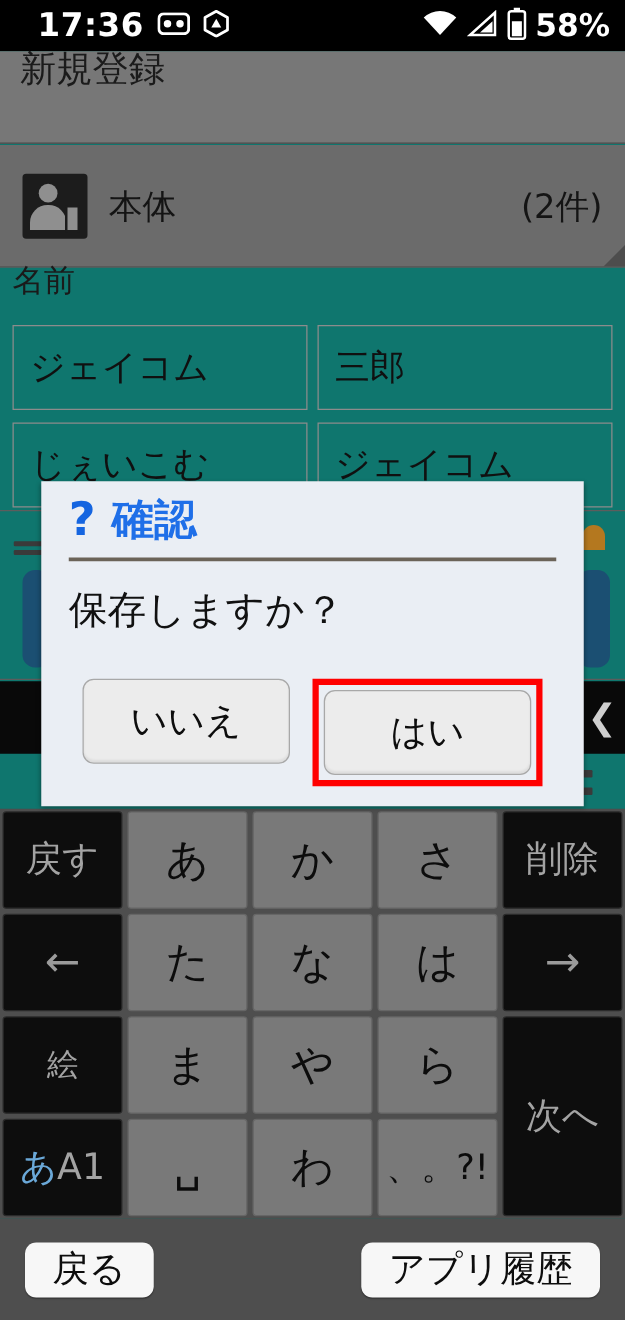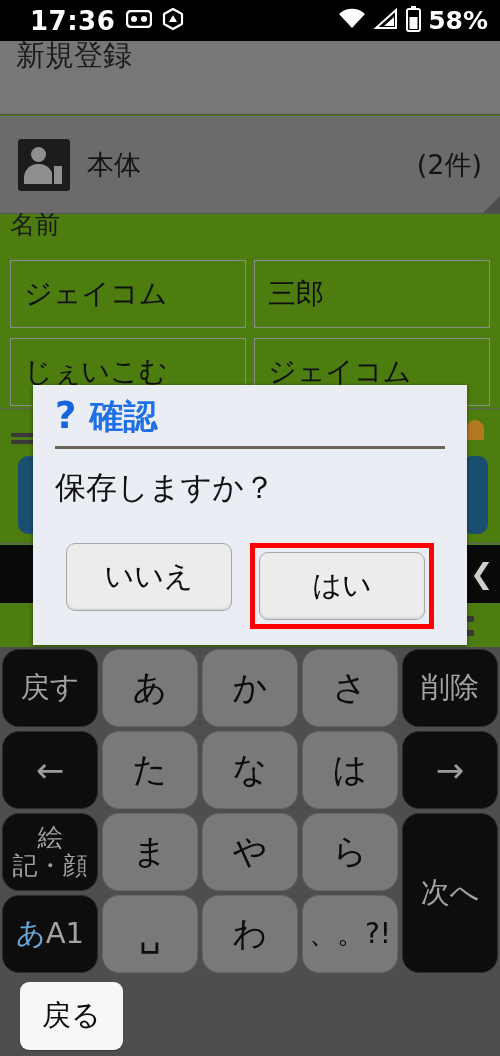--- a/index.html
+++ b/index.html
@@ -5,21 +5,21 @@
   * { margin:0; padding:0; box-sizing:border-box; }
   html, body {
     width:500px; height:1056px;
     background:#6e6e6e;
     font-family:"DejaVu Sans","Liberation Sans",sans-serif;
     overflow:hidden;
   }
   #screen {
     position:relative;
     width:500px; height:1056px;
-    background:#4d7c0f;
+    background:#0f766e;
     overflow:hidden;
   }
 
   
   .statusbar {
     position:absolute; top:0; left:0;
     width:500px; height:41px;
     background:#000;
     display:flex; align-items:center;
     padding:0 12px 0 30px;
@@ -193,21 +193,21 @@
     position:absolute; left:0; top:647px;
     width:500px; height:328px;
     background:#4e4e4e;
     display:grid;
     grid-template-columns:100px 100px 100px 100px 100px;
     grid-template-rows:1fr 1fr 1fr 1fr;
     z-index:10;
   }
   .key {
     margin:2px;
-    border-radius:17px;
+    border-radius:3px;
     display:flex; align-items:center; justify-content:center;
     font-size:34px;
     user-select:none;
   }
   .key.mid {
     background:#797979;
     color:#0c0c0c;
     border:1px solid #666;
   }
   .key.fn {
@@ -229,21 +229,21 @@
     width:500px; height:81px;
     background:#4e4e4e;
     display:flex; align-items:center;
     justify-content:space-between;
     padding:0 20px;
     z-index:20;
   }
   .nav-btn {
     background:#f7f7f7;
     border-radius:9px;
-    height:68px;
+    height:44px;
     display:flex; align-items:center; justify-content:center;
     padding:0 22px;
     font-size:29px; color:#0d0d0d;
     box-shadow:0 1px 1px rgba(0,0,0,.3);
   }
 </style>
 </head>
 <body>
 
 <div id="screen">
@@ -363,21 +363,20 @@
     <div class="key mid">た</div>
     <div class="key mid">な</div>
     <div class="key mid">は</div>
     <div class="key fn">
       <span class="arrow">→</span>
     </div>
 
     <div class="key fn">
       <span class="stack">
         <span>絵</span><br>
-        <span>記・顔</span>
       </span>
     </div>
     <div class="key mid">ま</div>
     <div class="key mid">や</div>
     <div class="key mid">ら</div>
     <div class="key fn tall">次へ</div>
 
     <div class="key fn">
       <span>
         <span class="blue">あ</span><span>A1</span>
@@ -387,15 +386,16 @@
       <span class="space">␣</span>
     </div>
     <div class="key mid">わ</div>
     <div class="key mid">
       <span class="small">、。?!</span>
     </div>
   </div>
 
   <div class="navbar">
     <div class="nav-btn">戻る</div>
+    <div class="nav-btn">アプリ履歴</div>
   </div>
 
 </div>
 
 </body></html>

